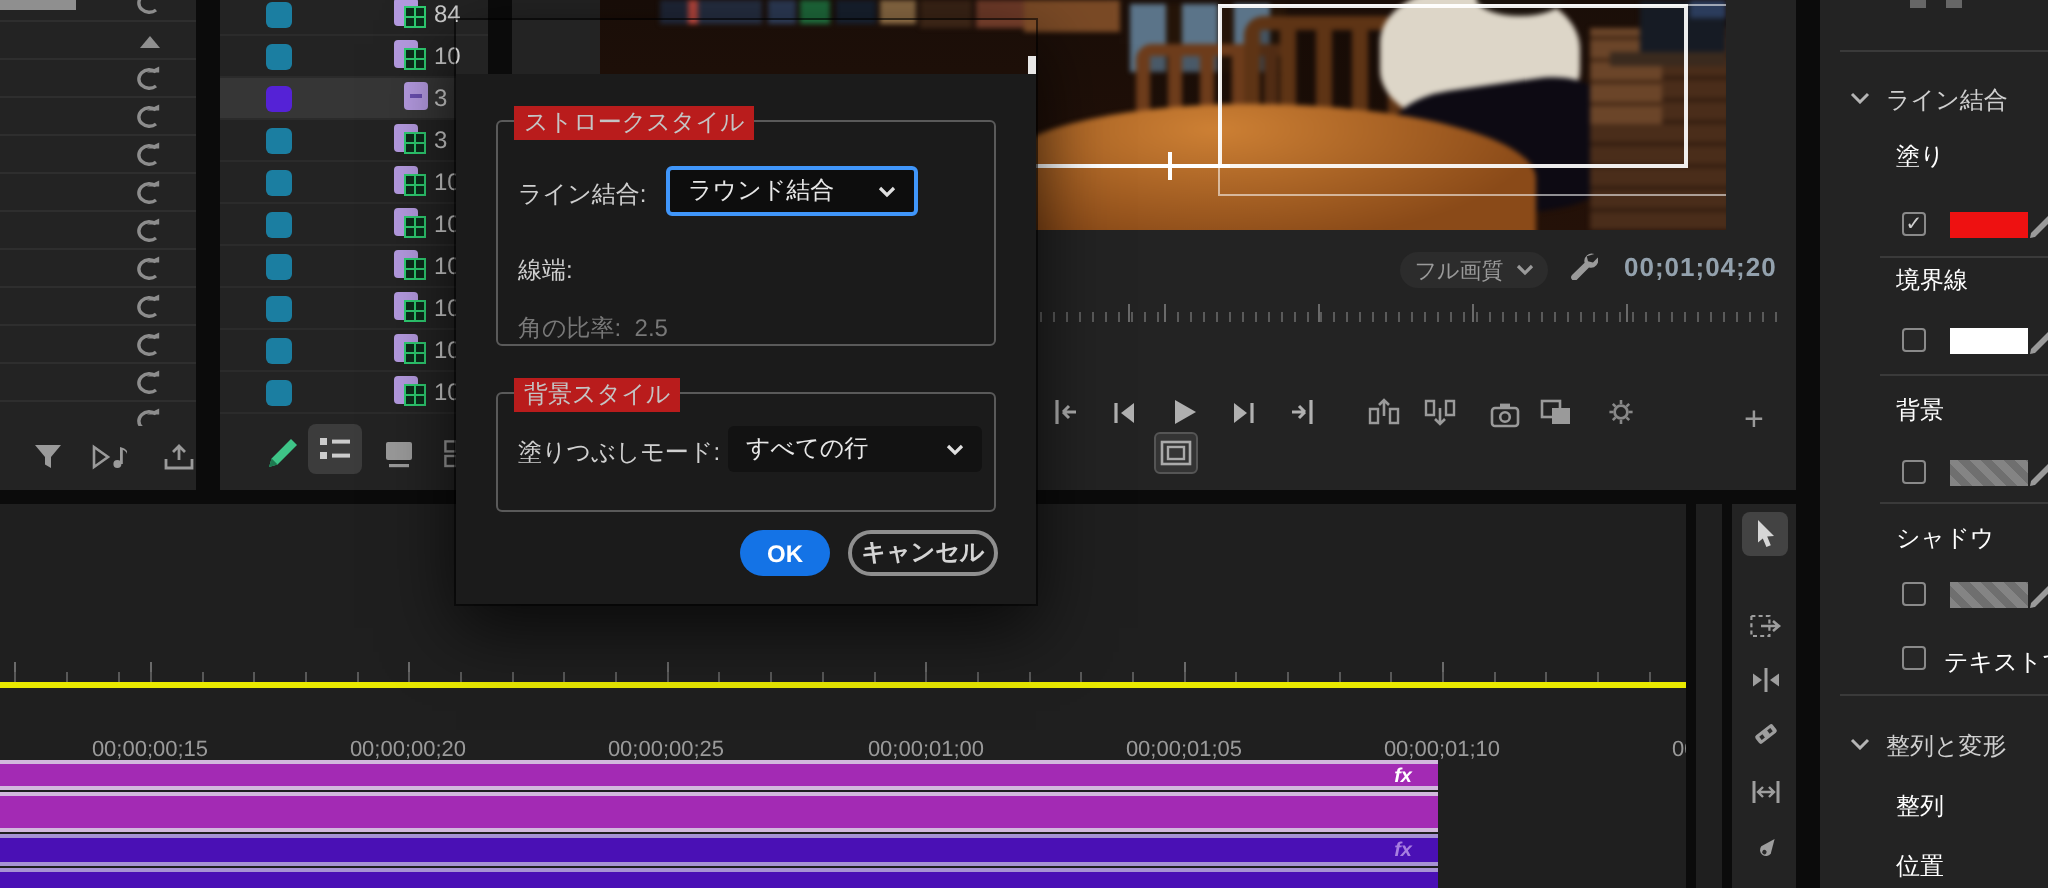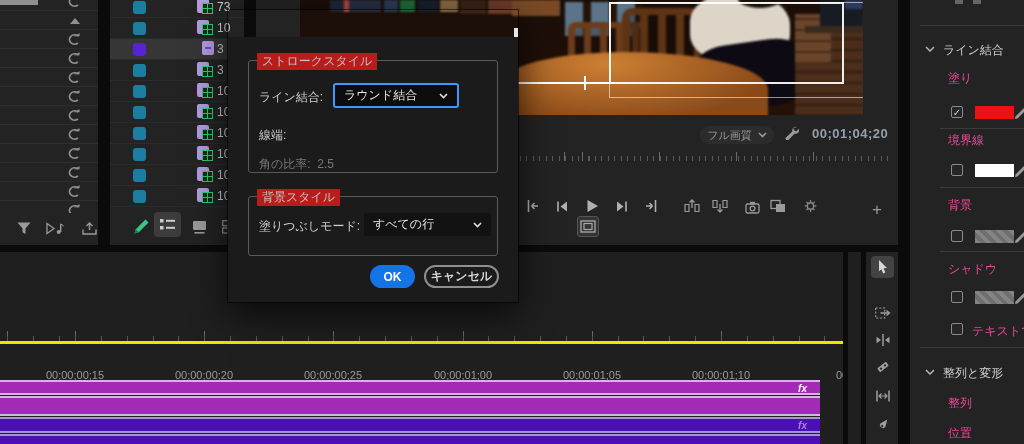--- a/index.html
+++ b/index.html
@@ -43,42 +43,42 @@
   .qbtn{position:absolute;left:444px;top:126px;width:74px;height:18px;border-radius:9px;
         background:#2c2c2c;color:#9a9a9a;font-size:11px;display:flex;align-items:center;
         justify-content:center;gap:6px;}
   .tc{position:absolute;left:556px;top:126px;font-size:13px;color:#93a1ad;letter-spacing:.5px;font-weight:bold;}
   .tbtn{position:absolute;width:20px;height:16px;display:flex;align-items:center;justify-content:center;}
 
   
   #props{left:910px;top:0;width:114px;height:444px;background:#232323;}
   .sep{position:absolute;height:1px;background:#3a3a3a;}
   .phead{position:absolute;font-size:12px;color:#cfcfcf;white-space:nowrap;}
-  .plab{position:absolute;font-size:12px;color:#ec4899;white-space:nowrap;}
+  .plab{position:absolute;font-size:12px;color:#ffffff;white-space:nowrap;}
   .cb{position:absolute;width:12px;height:12px;border:1px solid #8a8a8a;border-radius:2px;
       color:#d0d0d0;font-size:10px;line-height:11px;text-align:center;background:#262626;}
   .swatch{position:absolute;width:39px;height:13px;}
   .penicon{position:absolute;width:14px;height:14px;}
 
   
   #tools{left:866px;top:252px;width:32px;height:192px;background:#232323;}
   .tool{position:absolute;left:5px;width:23px;height:22px;display:flex;align-items:center;justify-content:center;}
   .tool.active{background:#434343;border-radius:4px;}
 
   
   #tl{left:0;top:252px;width:843px;height:192px;background:#1f1f1f;overflow:hidden;}
   .rlab{position:absolute;top:62px;font-size:11px;color:#9a9a9a;transform:translateX(-50%);white-space:nowrap;}
   #ticks-minor{position:absolute;left:0;top:84px;width:843px;height:5px;
      background:repeating-linear-gradient(90deg,#585858 0 1px,transparent 1px 25.84px);
      background-position-x:75px;}
   #ticks-major{position:absolute;left:0;top:79px;width:843px;height:10px;
      background:repeating-linear-gradient(90deg,#6a6a6a 0 1px,transparent 1px 129.2px);
      background-position-x:75px;}
   #workbar{position:absolute;left:0;top:89px;width:843px;height:3px;background:#e8e800;}
-  .clip{position:absolute;left:0;width:820px;}
+  .clip{position:absolute;left:0;width:719px;}
   .clip.mag{background:#a32ab4;border-top:2px solid rgba(215,200,225,.9);border-bottom:2px solid rgba(215,200,225,.9);}
   .clip.vio{background:#4a10b5;border-top:2px solid rgba(190,180,220,.8);border-bottom:2px solid rgba(190,180,220,.8);}
   .fx{position:absolute;right:13px;top:1px;font-size:10px;font-style:italic;font-weight:bold;}
 
   
   #dlg{left:228px;top:10px;width:290px;height:292px;z-index:50;
        box-shadow:0 12px 34px rgba(0,0,0,.7),0 0 0 1px rgba(0,0,0,.55);}
   #dlg-title{position:absolute;left:0;top:0;width:100%;height:27px;background:#ffffff;
        display:flex;align-items:center;padding-left:18px;font-size:12px;color:#1b1b1b;}
   #dlg-close{position:absolute;right:8px;top:3px;width:20px;height:20px;color:#333;
@@ -197,21 +197,21 @@
   </div>
 
   <div id="panel2" class="abs">
     <div class="abs" style="left:0;top:0;width:134px;height:213px;overflow:hidden;">
       <div class="prow" style="top:-3px">
           <span class="chip"></span>
           <span class="mogrt">
             <span class="mg-file"></span>
             <span class="mg-grid"></span>
           </span>
-          <span class="plabel">73</span>
+          <span class="plabel">84</span>
         </div>
       <div class="prow" style="top:18px">
           <span class="chip"></span>
           <span class="mogrt">
             <span class="mg-file"></span>
             <span class="mg-grid"></span>
           </span>
           <span class="plabel">10</span>
         </div>
       <div class="prow sel" style="top:39px">

